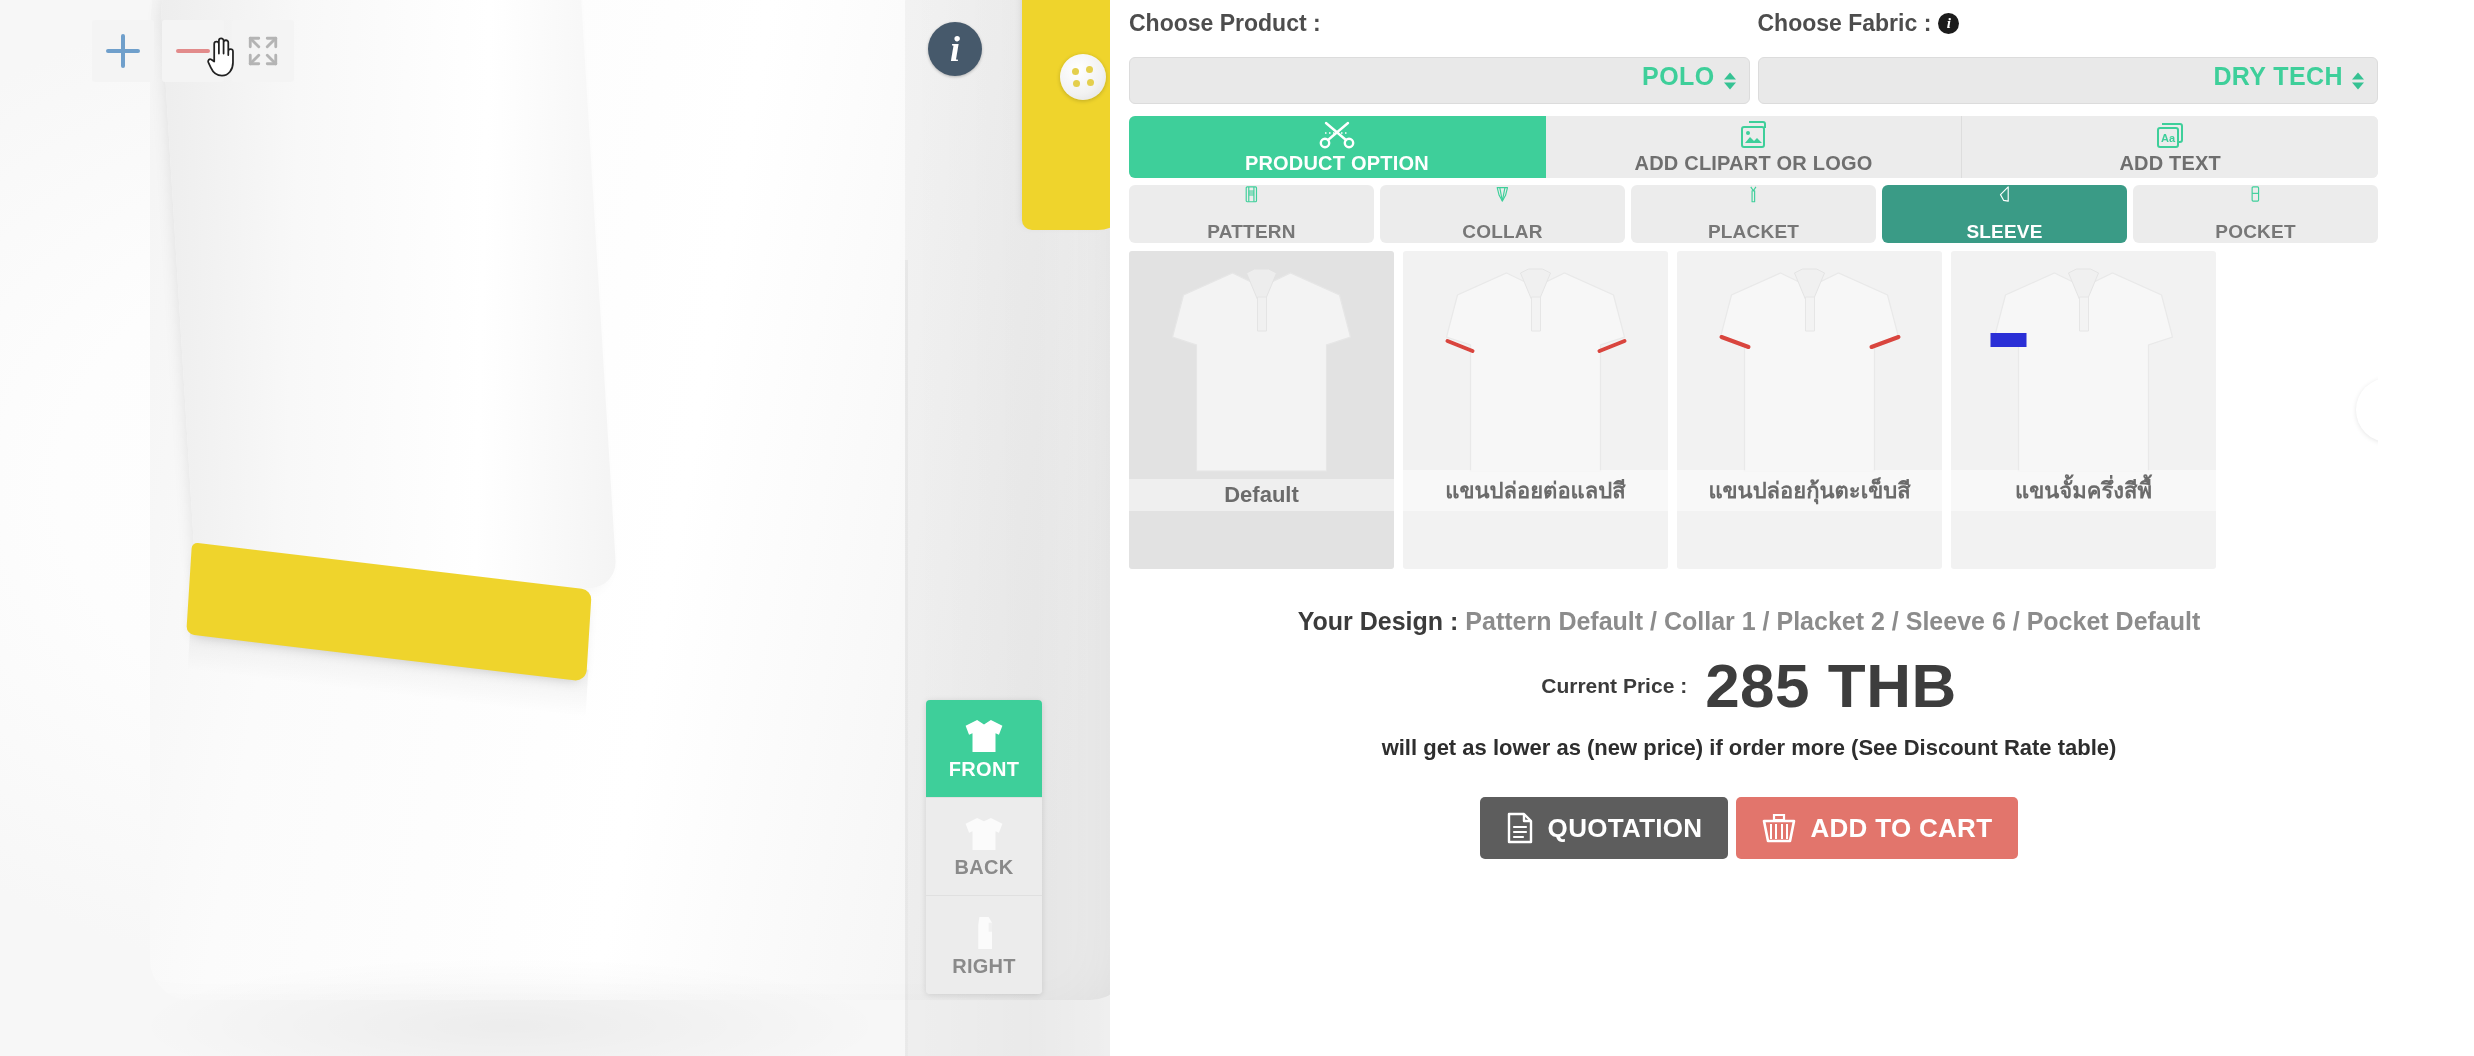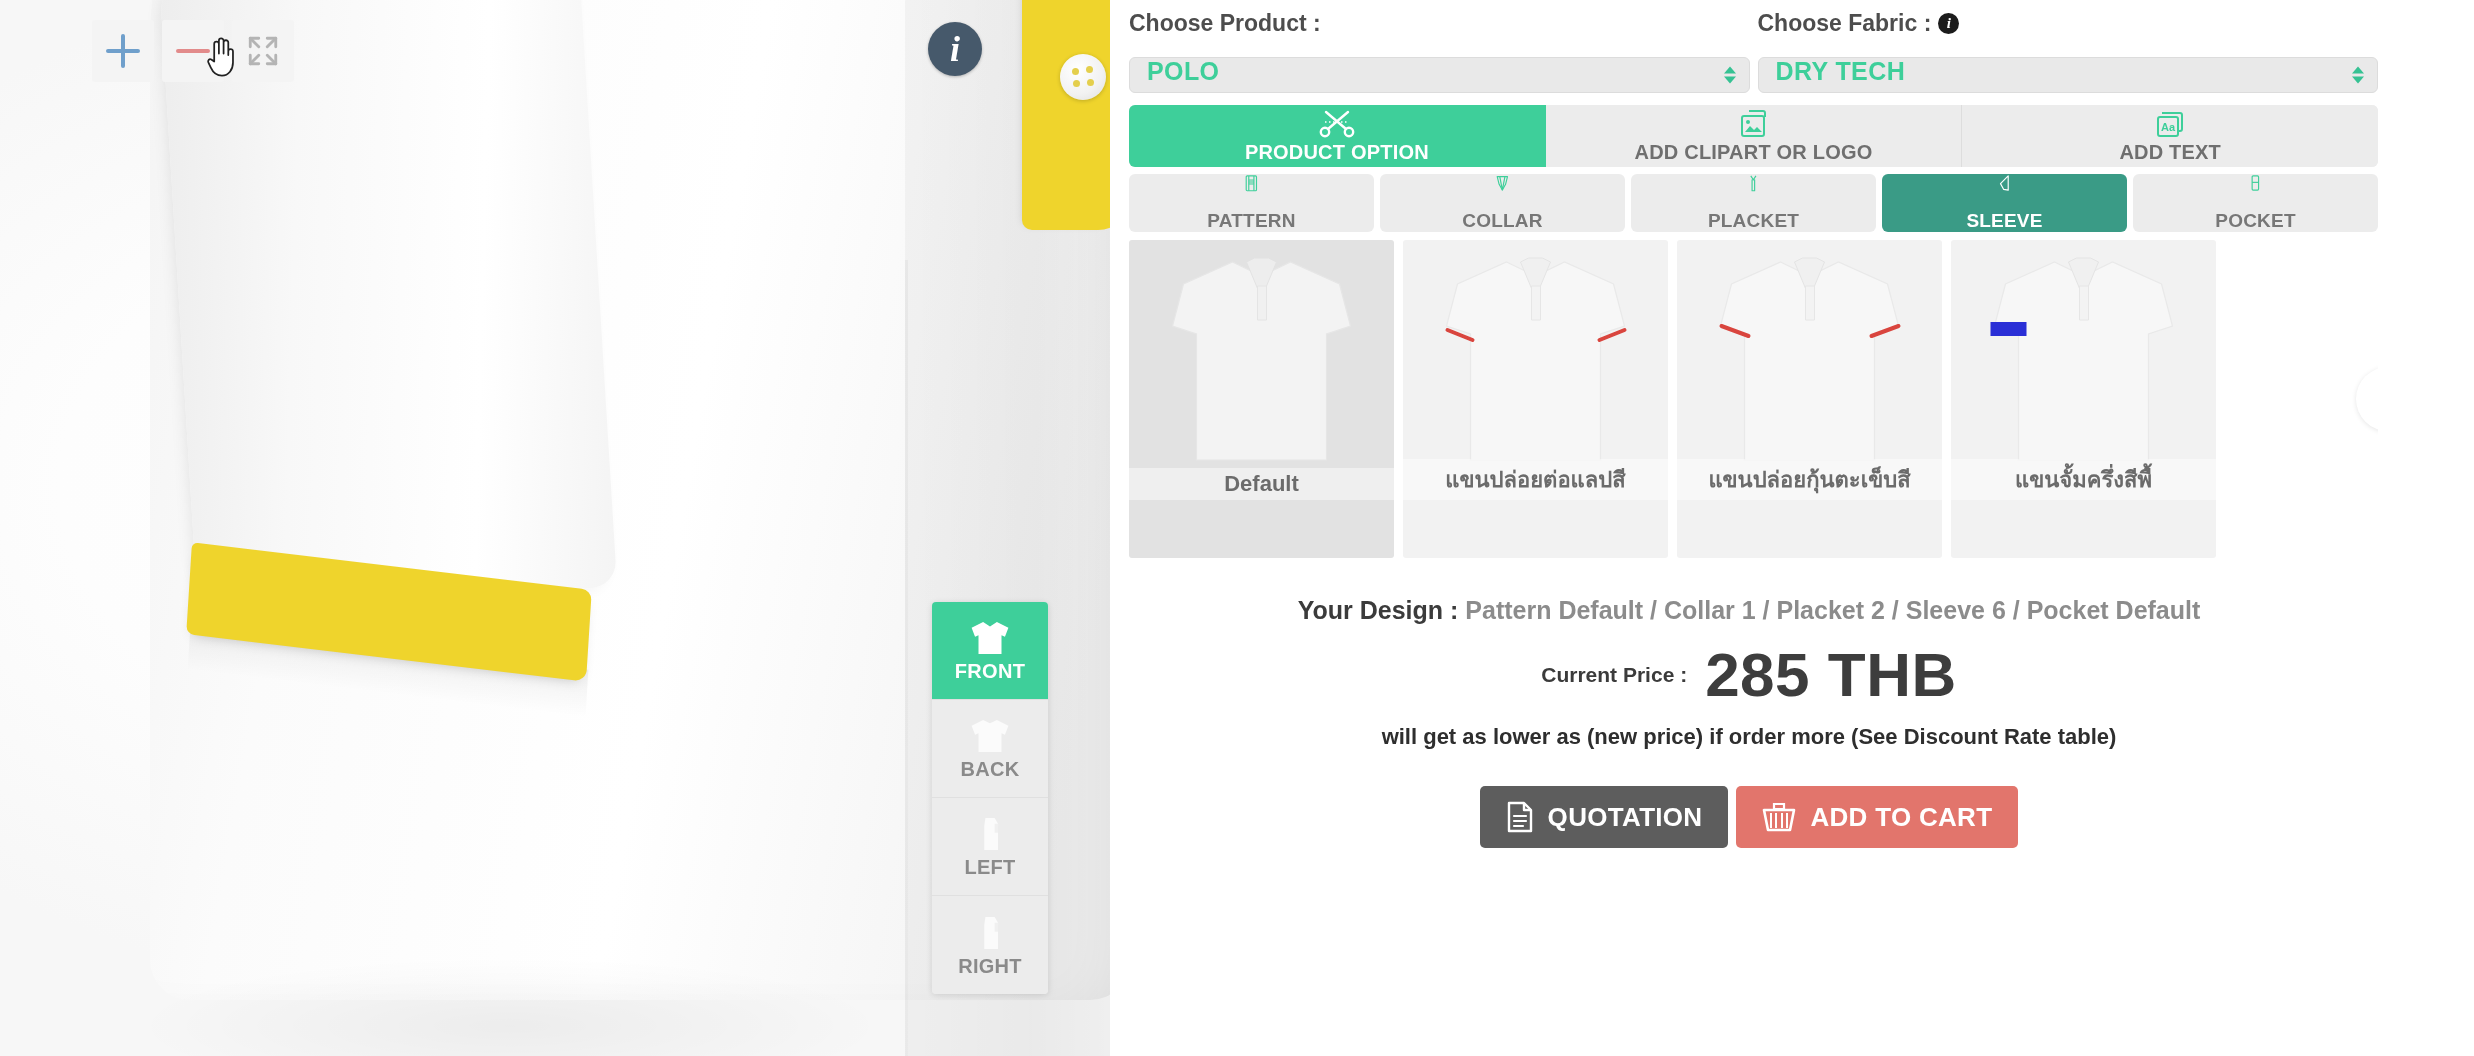--- a/index.html
+++ b/index.html
@@ -135,21 +135,21 @@
     background: linear-gradient(180deg, rgba(0,0,0,.04), rgba(0,0,0,.02));
   }
   .torso-shade {
     position: absolute; left: 905px; top: 0;
     width: 210px; height: 1056px;
     background: linear-gradient(90deg, rgba(0,0,0,.035) 0%, rgba(0,0,0,.055) 60%, rgba(0,0,0,.03) 100%);
   }
 
   
   .view-selector {
-    position: absolute; right: 62px; bottom: 62px;
+    position: absolute; right: 68px; bottom: 62px;
     width: 116px;
     border-radius: 4px;
     overflow: hidden;
     box-shadow: 0 1px 6px rgba(0,0,0,.12);
     z-index: 50;
     background: #ececec;
   }
   .view-item {
     height: 98px;
     background: #ececec;
@@ -183,27 +183,28 @@
   }
   .info-dot {
     display: inline-block; width: 21px; height: 21px; border-radius: 50%;
     background: #1c1c1c; color: #fff; font-size: 15px; font-weight: bold;
     text-align: center; line-height: 21px;
     font-family: "Liberation Serif", serif; font-style: italic;
     cursor: pointer;
   }
   .select-box {
     position: relative;
-    height: 36px;
+    height: 47px;
     background: #e9e9e9;
     border: 1px solid #dcdcdc;
     border-radius: 6px;
     display: flex; align-items: center;
     padding: 0 34px 8px 17px;
     cursor: pointer;
+    justify-content: flex-end;
   }
   .select-value {
     font-size: 25px; font-weight: bold; color: #3ecf9a;
     letter-spacing: .4px;
   }
   .select-arrows {
     position: absolute; right: 13px; top: 50%; transform: translateY(-50%);
     display: flex; flex-direction: column; gap: 3px;
   }
   .sa { width: 0; height: 0; border-left: 6px solid transparent; border-right: 6px solid transparent; }
@@ -390,27 +391,20 @@
         <span class="view-label">FRONT</span>
       </div>
 
       <div class="view-item">
         <svg class="view-ico" viewBox="0 0 40 34">
           <path d="M14 3 L20 6 L26 3 L36 8 L33 16 L30 14.5 V31 H10 V14.5 L7 16 L4 8 Z" fill="#fbfbfb"></path>
         </svg>
         <span class="view-label">BACK</span>
       </div>
 
-      <div class="view-item">
-        <svg class="view-ico" viewBox="0 0 40 34">
-          <path d="M16 3 h8 l3 5 v23 H15 V10 Z" fill="#fbfbfb"></path>
-          <path d="M24 8 v8 h3 V8 Z" fill="#f0f0f0"></path>
-        </svg>
-        <span class="view-label">LEFT</span>
-      </div>
 
       <div class="view-item">
         <svg class="view-ico" viewBox="0 0 40 34">
           <path d="M16 3 h8 l3 5 v23 H15 V10 Z" fill="#fbfbfb"></path>
           <path d="M24 8 v8 h3 V8 Z" fill="#f0f0f0"></path>
         </svg>
         <span class="view-label">RIGHT</span>
       </div>
 
     </div>

